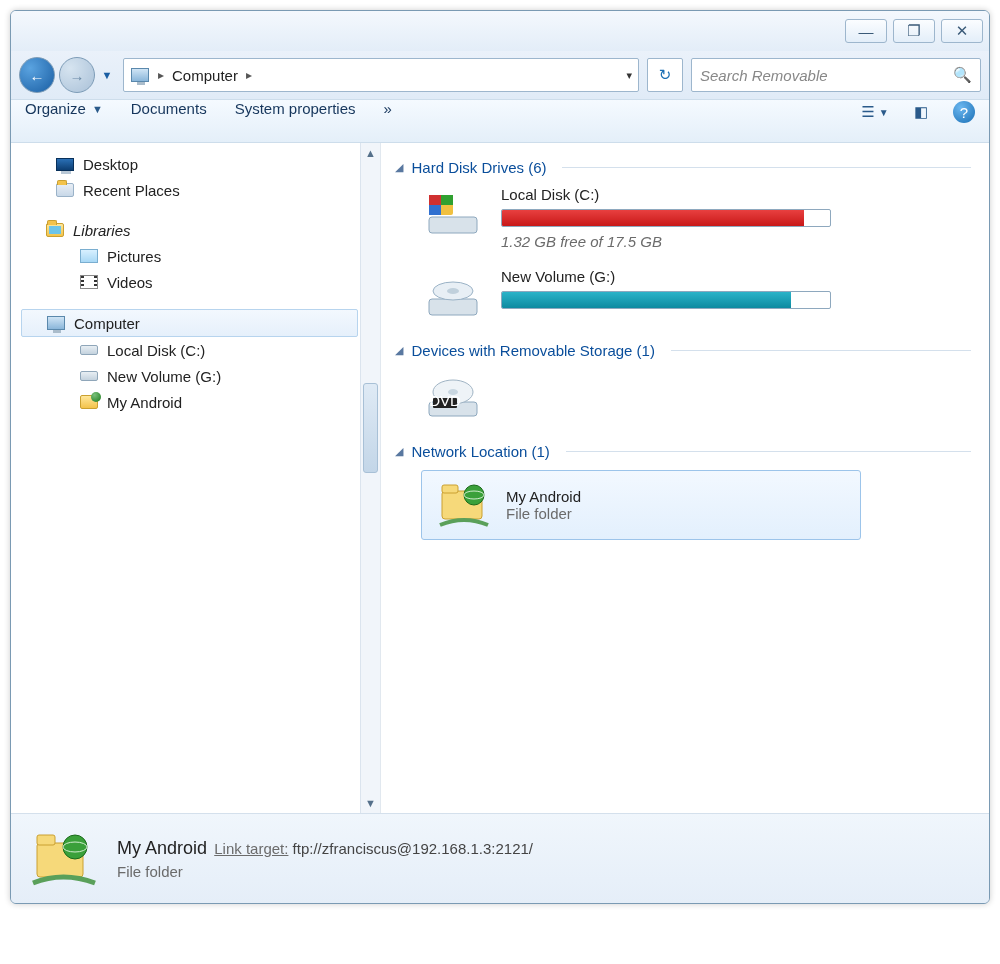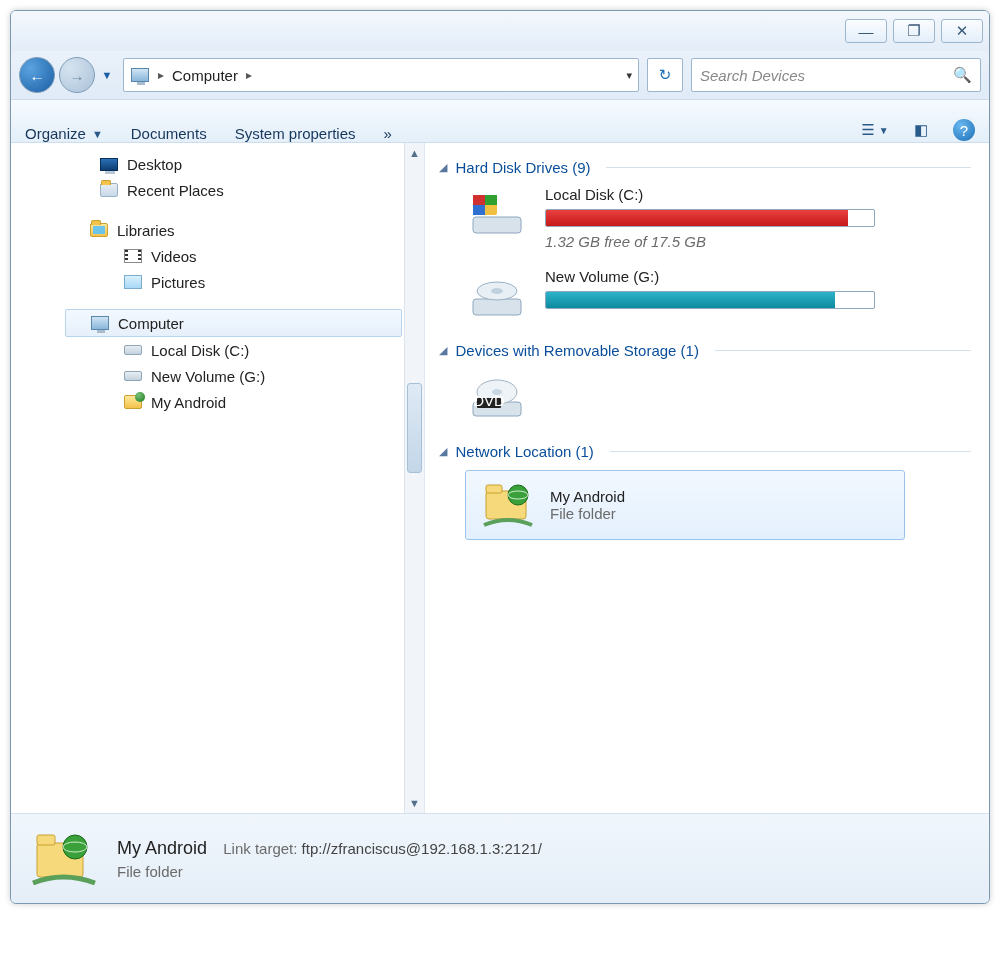--- a/index.html
+++ b/index.html
@@ -34,35 +34,35 @@
   width:36px; height:34px; border:1px solid #9db6cd; background:#fff; border-radius:2px;
   display:flex; align-items:center; justify-content:center; color:#1a6fb5; font-size:16px; margin-left:4px;
 }
 .search {
   width:290px; height:34px; border:1px solid #9db6cd; background:#fff; border-radius:2px;
   display:flex; align-items:center; padding:0 8px; margin-left:4px; color:#888; font-style:italic;
 }
 .search .mg { margin-left:auto; color:#1a6fb5; font-style:normal; }
 .toolbar {
   height:44px; background: linear-gradient(#f5faff,#e4eff9); border-top:1px solid #cdddeb;
-  border-bottom:1px solid #cdddeb; display:flex; align-items:flex-end; padding:0 14px; gap:28px;
+  border-bottom:1px solid #cdddeb; display:flex; align-items:flex-start; padding:0 14px; gap:28px;
 }
 .tbitem { color:#16365c; display:flex; align-items:center; gap:6px; }
 .tbright { margin-left:auto; display:flex; align-items:center; gap:18px; }
 .iconbtn { width:28px; height:24px; display:flex; align-items:center; justify-content:center; color:#2a5a8a; }
 .help { width:22px; height:22px; border-radius:50%; background:radial-gradient(circle at 35% 30%,#6bb7f0,#1a6fb5); color:#fff; display:flex; align-items:center; justify-content:center; font-size:14px; }
 .body { display:flex; background:#fff; height:670px; }
-.tree { width:370px; border-right:1px solid #e1e8ef; padding:8px 0 8px 4px; overflow:hidden; position:relative;margin-left:44px; }
+.tree { width:370px; border-right:1px solid #e1e8ef; padding:8px 0 8px 4px; overflow:hidden; position:relative; }
 .scroll { position:absolute; right:0; top:0; bottom:0; width:20px; background:#f1f5fa; border-left:1px solid #dbe4ee; }
 .scroll .up, .scroll .dn { height:20px; display:flex; align-items:center; justify-content:center; color:#55708a; font-size:11px; }
 .scroll .thumb { position:absolute; left:2px; right:2px; top:240px; height:90px; background:linear-gradient(#dfeaf5,#c3d6e8); border:1px solid #a8c0d6; border-radius:3px; }
 .scroll .dn { position:absolute; bottom:0; left:0; right:0; }
 .titem { display:flex; align-items:center; gap:8px; padding:4px 0 4px 40px; color:#222; }
 .titem.l1 { padding-left:64px; }
-.titem.sect { padding-left:30px; margin-top:14px; }
+.titem.sect { padding-left:30px; margin-top:14px;font-style:italic; }
 .titem.sel { background:linear-gradient(#f3f8fe,#e6f0fb); border:1px solid #b7d4ee; border-radius:2px; margin:0 22px 0 6px; padding-left:24px; }
 .ticon { width:20px; height:18px; display:inline-flex; align-items:center; justify-content:center; font-size:15px; }
 .content { flex:1; padding:10px 18px 10px 14px; overflow:auto; }
 .grouphdr { display:flex; align-items:center; gap:8px; color:#0a4e9b; font-size:18px; margin:6px 0 10px 0; }
 .grouphdr .tri { font-size:11px; color:#5978a0; }
 .grouphdr .line { flex:1; height:1px; background:#d4e0ec; margin-left:8px; }
 .drive { display:flex; gap:16px; margin:0 0 18px 26px; align-items:flex-start; }
 .dicon { width:64px; height:56px; display:flex; align-items:center; justify-content:center; }
 .dinfo { flex:1; }
 .dname { color:#222; margin-bottom:6px; }
@@ -78,21 +78,21 @@
 }
 .nicon { width:56px; height:48px; display:flex; align-items:center; justify-content:center; position:relative; }
 .ninfo .nm { color:#222; }
 .ninfo .tp { color:#6b6b6b; }
 .details {
   height:90px; border-top:1px solid #d4e0ec; background:linear-gradient(#f0f6fc,#e5eef8);
   display:flex; align-items:center; padding:0 18px; gap:18px;
 }
 .dlicon { width:70px; height:60px; display:flex; align-items:center; justify-content:center; position:relative; }
 .dlinfo .nm { font-size:18px; color:#222; display:inline; }
-.dlinfo .lbl { color:#6b6b6b; margin-left:12px; }
+.dlinfo .lbl { color:#6b6b6b; margin-left:3px;text-decoration:underline; }
 .dlinfo .val { color:#444; }
 .dlinfo .tp { color:#6b6b6b; margin-top:4px; }
 
 
 .ic-desktop { background:linear-gradient(#2a6fb5,#0d3e72); width:18px; height:13px; border:1px solid #08305a; position:relative; }
 .ic-desktop:after{content:"";position:absolute;bottom:-4px;left:4px;width:10px;height:3px;background:#b9c8d6;}
 .ic-folder { width:18px; height:14px; background:linear-gradient(#ffe79a,#f3c34b); border:1px solid #caa030; border-radius:2px; position:relative; }
 .ic-folder:before{content:"";position:absolute;top:-4px;left:0;width:8px;height:4px;background:#f3c34b;border:1px solid #caa030;border-bottom:none;border-radius:2px 2px 0 0;}
 .ic-doc { width:14px; height:18px; background:#fff; border:1px solid #a8b8c8; position:relative; }
 .ic-note { width:16px; height:16px; border-radius:50%; background:radial-gradient(circle at 35% 30%,#8fd0ff,#1a7fd0); position:relative; }
@@ -143,21 +143,21 @@
       <span class="crumb">Computer</span>
       <span class="sep">▸</span>
       <span class="addrdrop">▾</span>
     </div>
 
     <div class="refresh">
       <span>↻</span>
     </div>
 
     <div class="search">
-      <span>Search Devices</span>
+      <span>Search Removable</span>
       <span class="mg">🔍</span>
     </div>
   </div>
 
   <div class="toolbar">
     <div class="tbitem">
       <span>Organize</span>
       <span style="font-size:11px;color:#2a5a8a">▼</span>
     </div>
     <div class="tbitem">Documents</div>
@@ -197,29 +197,29 @@
       <div class="titem sect">
           <span class="ticon">
             <span class="ic-folder" style="position:relative">
               <span style="position:absolute;inset:2px;background:#6cc4e8"></span>
             </span>
           </span>
           <span>Libraries</span>
         </div>
       <div class="titem l1">
           <span class="ticon">
+            <span class="ic-pic"></span>
+          </span>
+          <span>Pictures</span>
+        </div>
+      <div class="titem l1">
+          <span class="ticon">
             <span class="ic-vid"></span>
           </span>
           <span>Videos</span>
-        </div>
-      <div class="titem l1">
-          <span class="ticon">
-            <span class="ic-pic"></span>
-          </span>
-          <span>Pictures</span>
         </div>
 
 
       <div style="height:14px"></div>
       <div class="titem sel">
           <span class="ticon">
             <span class="ic-comp"></span>
           </span>
           <span>Computer</span>
         </div>
@@ -246,21 +246,21 @@
         <div class="up">▲</div>
         <div class="thumb"></div>
         <div class="dn">▼</div>
       </div>
     </div>
 
     <div class="content">
 
       <div class="grouphdr">
         <span class="tri">◢</span>
-        <span>Hard Disk Drives (9)</span>
+        <span>Hard Disk Drives (6)</span>
         <span class="line"></span>
       </div>
 
       <div class="drive">
         <div class="dicon">
           <svg width="60" height="50" viewBox="0 0 60 50">
               <rect x="6" y="28" width="48" height="16" rx="3" fill="#d8e2ea" stroke="#8ea8be"></rect>
               <rect x="6" y="6" width="24" height="20" rx="2" fill="#f0c040"></rect>
               <rect x="6" y="6" width="12" height="10" fill="#d03030"></rect>
               <rect x="18" y="6" width="12" height="10" fill="#30a030"></rect>

